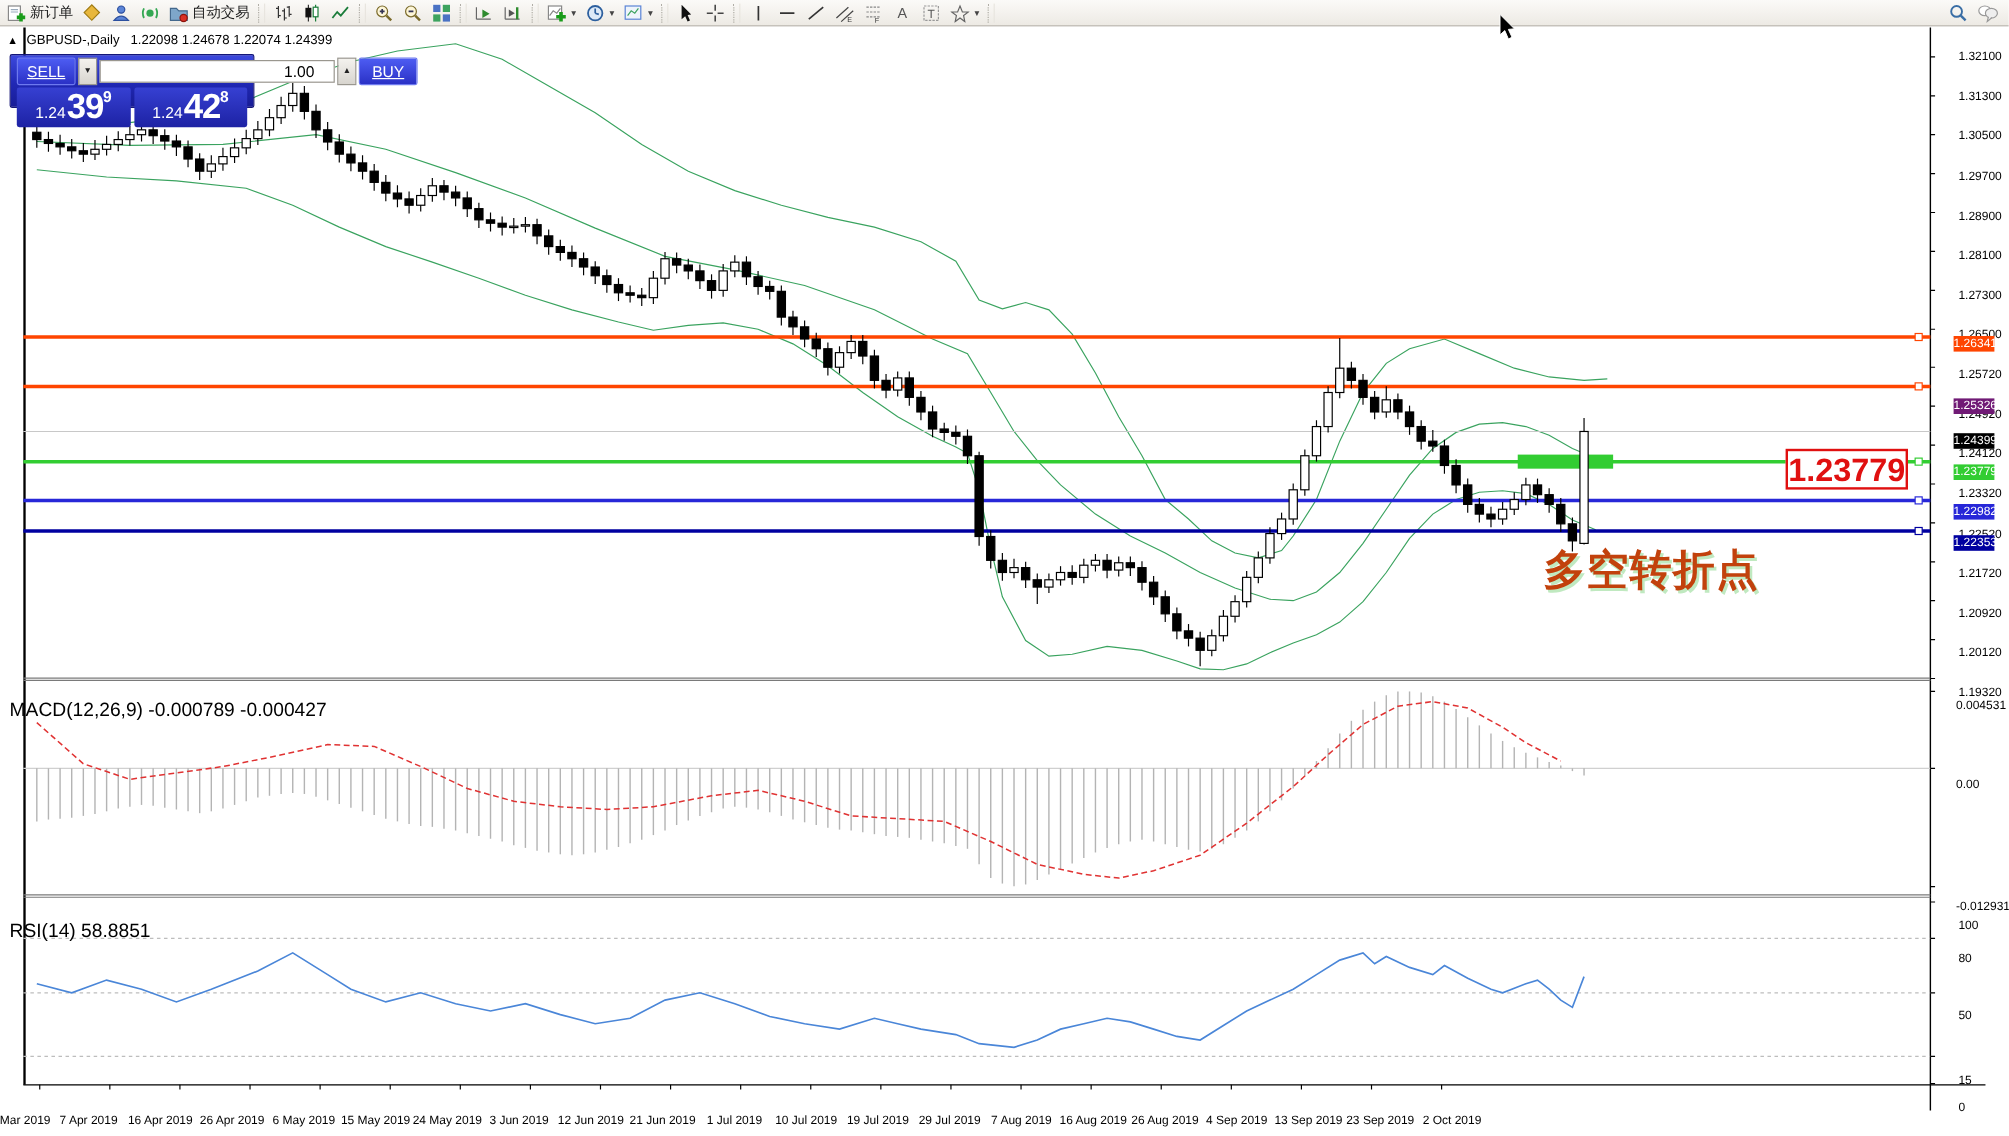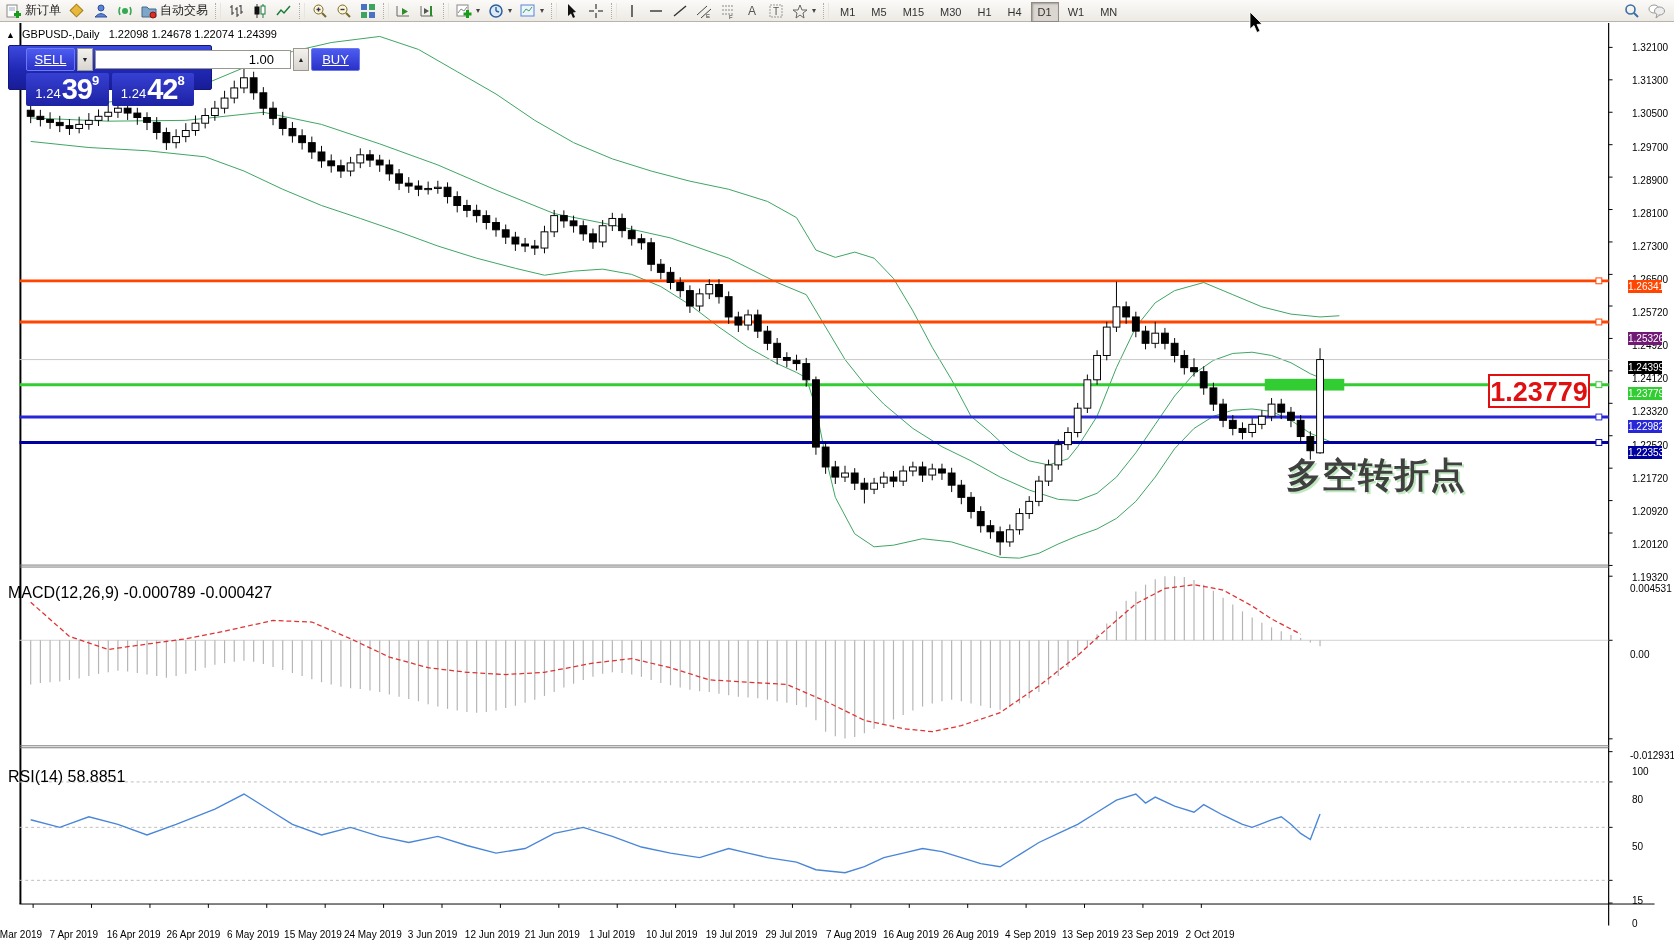--- a/index.html
+++ b/index.html
@@ -18,21 +18,21 @@
   .tf-btn{font-size:11px;color:#333;padding:1px 6px;height:16px;line-height:16px;border:1px solid transparent;margin:0 1px;}
   .tf-btn.active{background:#dbd7d0;border:1px solid #8f8c86;box-shadow:inset 1px 1px 2px rgba(0,0,0,.28);}
   .tb-right{margin-left:auto;display:flex;align-items:center;margin-right:4px;}
   
   .abs{position:absolute;}
   #chart-title{left:6px;top:28px;font-size:11px;color:#000;z-index:30;white-space:nowrap;}
   #chart-title .tri{font-size:9px;margin-right:4px;}
   
   #oct{left:8px;top:45px;width:204px;height:45px;z-index:35;
     background:linear-gradient(#3c49dd,#2028b4 55%,#181c96);border:1px solid #141678;border-radius:2px;
-    box-sizing:border-box;padding:2px 17px;}
+    box-sizing:border-box;padding:2px 5px;}
   .oct-row1{display:flex;align-items:center;height:23px;gap:2px;}
   .oct-sb{flex:0 0 47px;height:21px;color:#fff;font-size:13px;text-decoration:underline;text-align:center;line-height:21px;
     background:linear-gradient(#4d5cf2,#2a31c6);border:1px solid #6d79ef;border-radius:2px;cursor:pointer;}
   .oct-step{flex:0 0 14px;height:21px;background:linear-gradient(#f4f2ee,#d8d5cf);border:1px solid #9a978f;
     font-size:7px;color:#222;text-align:center;line-height:21px;cursor:pointer;}
   .oct-vol{flex:1;height:19px;border:1px solid #9a978f;background:#fff;color:#000;font-size:13px;
     text-align:right;padding-right:16px;box-sizing:border-box;}
   .oct-row2{display:flex;gap:3px;margin-top:2px;}
   .oct-price{flex:1;height:31px;background:linear-gradient(#3640d2,#1d22a4);border-radius:2px;
     color:#fff;display:flex;align-items:flex-end;justify-content:center;padding-bottom:2px;cursor:pointer;}
@@ -42,21 +42,21 @@
   
   .pane-label{font-size:16px;color:#000;z-index:20;white-space:nowrap;}
   
   .ax-label{position:absolute;left:1632px;font-size:10px;color:#000;white-space:nowrap;z-index:10;}
   .ax-badge{position:absolute;left:1628px;width:34px;height:13px;line-height:13px;font-size:10px;
     color:#fff;padding-left:0;box-sizing:border-box;z-index:12;white-space:nowrap;}
   .date-label{position:absolute;top:929px;font-size:10px;color:#000;transform:translateX(-50%);white-space:nowrap;}
   
   #price-note{left:1488px;top:374px;width:102px;height:34px;border:2px solid #e01010;background:#fff;
     color:#e01010;font-size:27px;font-weight:bold;text-align:center;line-height:32px;box-sizing:border-box;z-index:25;}
-  #cn-note{left:1286px;top:452px;font-size:35px;font-weight:bold;color:#404040;z-index:25;
+  #cn-note{left:1286px;top:452px;font-size:35px;font-weight:bold;color:#c2410c;z-index:25;
     text-shadow:2px 2px 0 rgba(140,215,140,.55);letter-spacing:1px;white-space:nowrap;}
   #mouse-cursor{left:1249px;top:12px;z-index:45;}
 </style>
 </head>
 <body>
 
 <div class="toolbar" id="toolbar">
     <div class="tb-group">
       <div class="tb-btn">
         <span>
@@ -313,31 +313,20 @@
       <div class="tb-btn">
         <span>
           <svg width="16" height="16">
             <path d="M8,2 L10,7 L15,7 L11,10 L12,15 L8,12 L4,15 L5,10 L1,7 L6,7 Z" fill="none" stroke="#666"></path>
           </svg>
         </span>
         <span class="tb-caret">▾</span>
       </div>
     </div>
     <div class="tb-sep"></div>
-    <div class="tb-group">
-      <div class="tf-btn">M1</div>
-      <div class="tf-btn">M5</div>
-      <div class="tf-btn">M15</div>
-      <div class="tf-btn">M30</div>
-      <div class="tf-btn">H1</div>
-      <div class="tf-btn">H4</div>
-      <div class="tf-btn active">D1</div>
-      <div class="tf-btn">W1</div>
-      <div class="tf-btn">MN</div>
-    </div>
     <div class="tb-right">
       <div class="tb-btn">
         <span>
           <svg width="16" height="16">
             <circle cx="6.5" cy="6.5" r="4.5" fill="none" stroke="#3a6ea5" stroke-width="1.6"></circle>
             <line x1="10" y1="10" x2="14" y2="14" stroke="#3a6ea5" stroke-width="2"></line>
           </svg>
         </span>
       </div>
       <div class="tb-btn">

